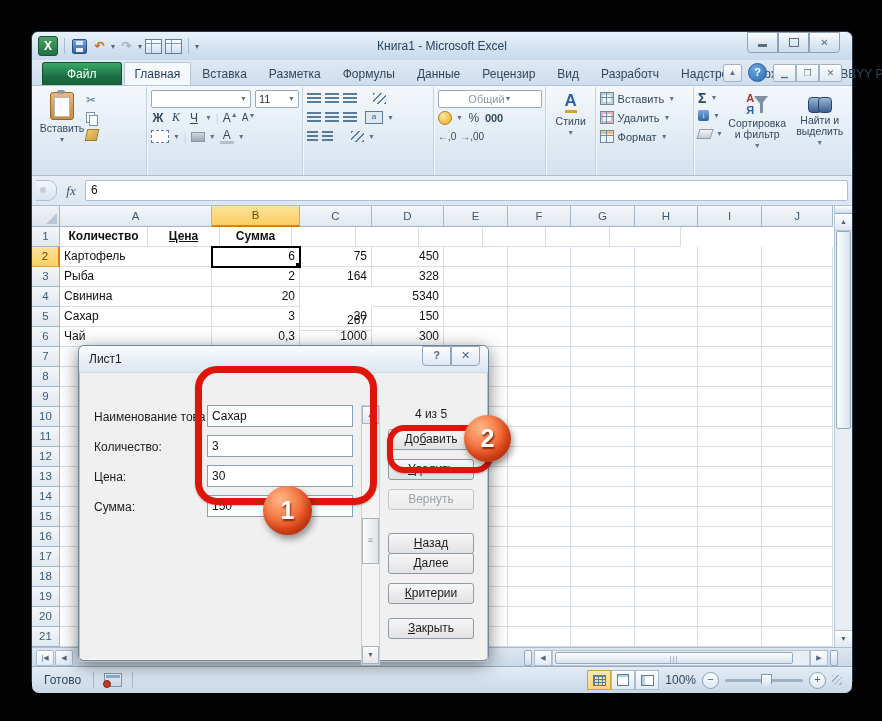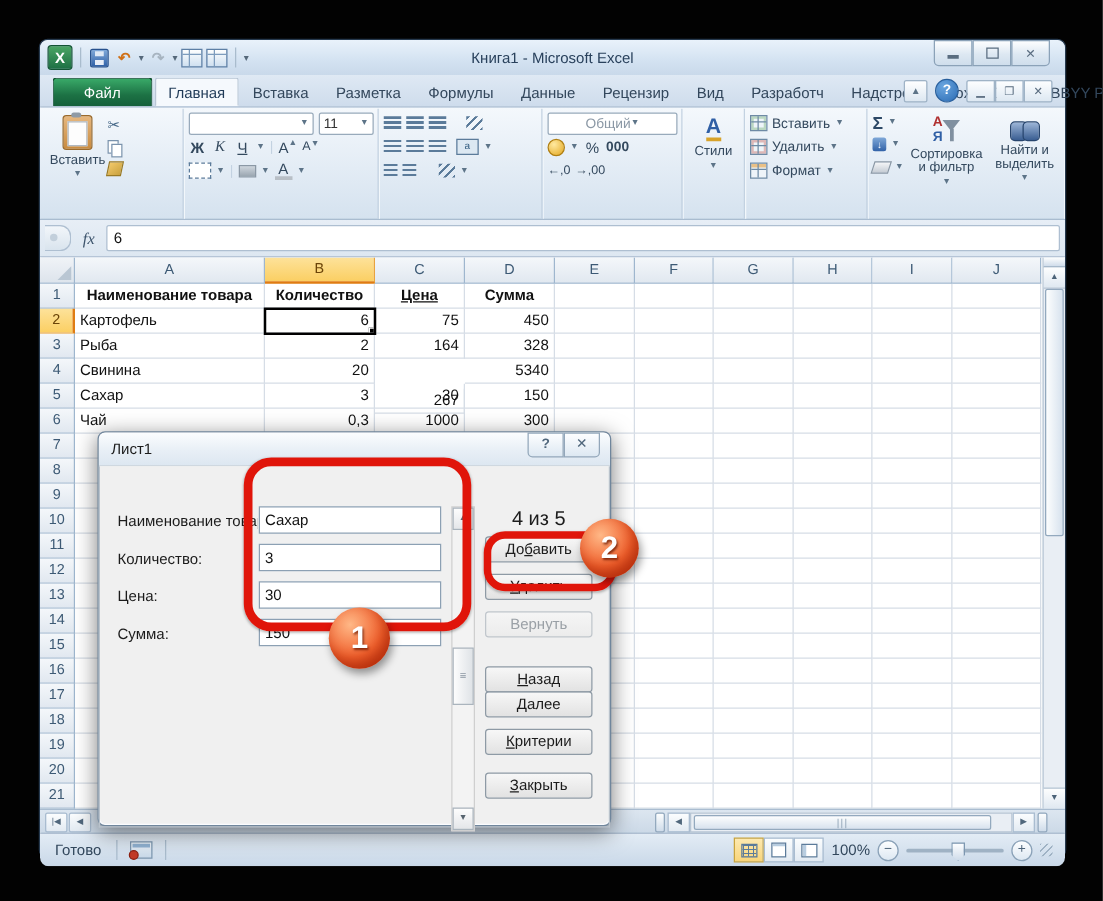--- a/index.html
+++ b/index.html
@@ -192,21 +192,21 @@
   .dlg-body{position:relative;height:288px;border:1px solid #b9c2cb;border-top:none;margin:0 0 0 0;}
   .dlg-label{position:absolute;left:14px;width:112px;font-size:12px;color:#1c1c1c;white-space:nowrap;overflow:hidden;}
   .dlg-field{position:absolute;left:127px;width:146px;height:22px;background:#fff;border:1px solid #8ca0b3;
              font-size:12px;line-height:20px;padding:0 4px;color:#111;box-sizing:border-box;}
   .dlg-scroll{position:absolute;left:281px;top:32px;width:17px;height:258px;background:#f3f3f3;border:1px solid #cfcfcf;}
   .ds-up,.ds-down{position:absolute;left:0;right:0;height:16px;background:linear-gradient(#fdfdfd,#e4e6e9);border:1px solid #aab4bd;
         text-align:center;font-size:7px;color:#57646f;line-height:15px;}
   .ds-up{top:0;} .ds-down{bottom:0;}
   .ds-thumb{position:absolute;left:0;right:0;top:112px;height:44px;background:linear-gradient(90deg,#fdfdfd,#dfe3e7);
             border:1px solid #aab4bd;text-align:center;font-size:9px;color:#8b97a2;line-height:42px;letter-spacing:0;}
-  .dlg-count{position:absolute;left:308px;top:34px;width:86px;text-align:center;font-size:16px;color:#1c1c1c;}
+  .dlg-count{position:absolute;left:308px;top:34px;width:86px;text-align:center;font-size:12px;color:#1c1c1c;}
   .dbtn{position:absolute;left:308px;width:86px;height:21px;background:linear-gradient(#f7f7f7,#e2e2e2);
         border:1px solid #8e9aa5;border-radius:3px;text-align:center;font-size:12px;line-height:19px;color:#1c1c1c;box-sizing:border-box;}
   .dbtn.dis{color:#9aa0a6;border-color:#c0c6cc;background:linear-gradient(#f5f5f5,#ececec);}
 
   
   .ann-rect{position:absolute;border:7px solid #e0150a;border-radius:22px;z-index:10;box-shadow:0 1px 2px rgba(0,0,0,.25);}
   .ann-rect.r1{left:195px;top:366px;width:168px;height:125px;}
   .ann-rect.r2{left:387px;top:425px;width:94px;height:36px;border-width:6px;border-radius:17px;}
   .ball{position:absolute;border-radius:50%;z-index:11;display:flex;align-items:center;justify-content:center;
         background:radial-gradient(circle at 35% 28%,#ffb887,#f0602c 55%,#cf3009);
@@ -444,21 +444,20 @@
           <div class="gc ch" style="width: 64px;">E</div>
           <div class="gc ch" style="width: 63px;">F</div>
           <div class="gc ch" style="width: 64px;">G</div>
           <div class="gc ch" style="width: 63px;">H</div>
           <div class="gc ch" style="width: 64px;">I</div>
           <div class="gc ch" style="width: 71px;">J</div>
         </div>
       <div id="grid-rows">
           <div class="grow">
             <div class="gc rh">1</div>
-            <div class="cell hdr" style="width: 152px;">Наименование товара</div>
             <div class="cell hdr" style="width: 88px;">Количество</div>
             <div class="cell hdr" style="width: 72px; text-decoration: underline;">Цена</div>
             <div class="cell hdr" style="width: 72px;">Сумма</div>
             <div class="cell" style="width: 64px;"></div>
             <div class="cell" style="width: 63px;"></div>
             <div class="cell" style="width: 64px;"></div>
             <div class="cell" style="width: 63px;"></div>
             <div class="cell" style="width: 64px;"></div>
             <div class="cell" style="width: 71px;"></div>
           </div>

